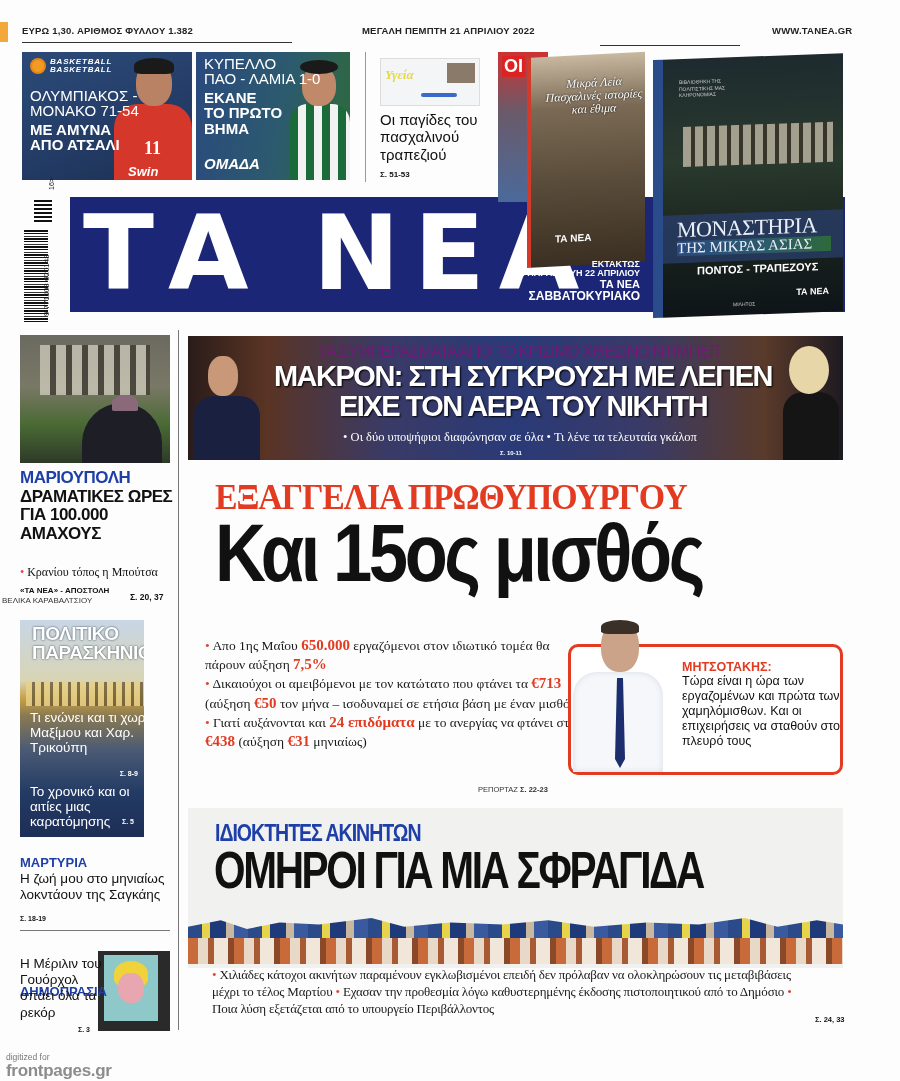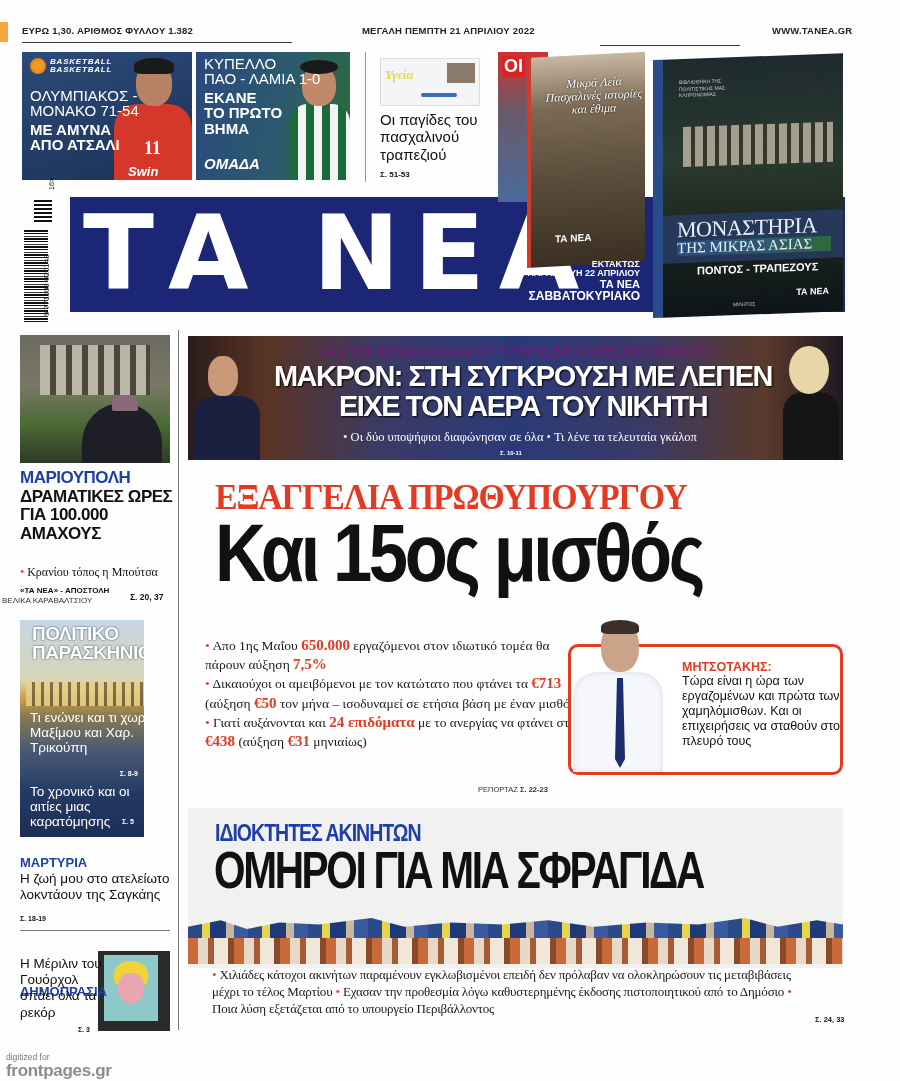--- a/index.html
+++ b/index.html
@@ -260,21 +260,21 @@
 <div class="abs politiko">
   <div class="pk-title" style="width:130px;">ΠΟΛΙΤΙΚΟ ΠΑΡΑΣΚΗΝΙΟ</div>
   <div class="pk-build"></div>
   <div class="pk-s1" style="width:135px;">Τι ενώνει και τι χωρίζει Μαξίμου και Χαρ. Τρικούπη</div>
   <div class="pk-p1">Σ. 8-9</div>
   <div class="pk-s2" style="width:110px;">Το χρονικό και οι αιτίες μιας καρατόμησης</div>
   <div class="pk-p2">Σ. 5</div>
 </div>
 
 <div class="abs martyria-k">ΜΑΡΤΥΡΙΑ</div>
-<div class="abs martyria-h">Η ζωή μου στο ατελείωτο λοκντάουν της Σαγκάης</div>
+<div class="abs martyria-h">Η ζωή μου στο μηνιαίως λοκντάουν της Σαγκάης</div>
 <div class="abs martyria-p">Σ. 18-19</div>
 <div class="abs lrule"></div>
 
 <div class="abs warhol">
   <div class="screen"></div>
     <div class="hair"></div>
     <div class="face"></div>
 </div>
 <div class="abs dimo-k">ΔΗΜΟΠΡΑΣΙΑ</div>
 <div class="abs dimo-h">Η Μέριλιν του Γουόρχολ σπάει όλα τα ρεκόρ</div>

